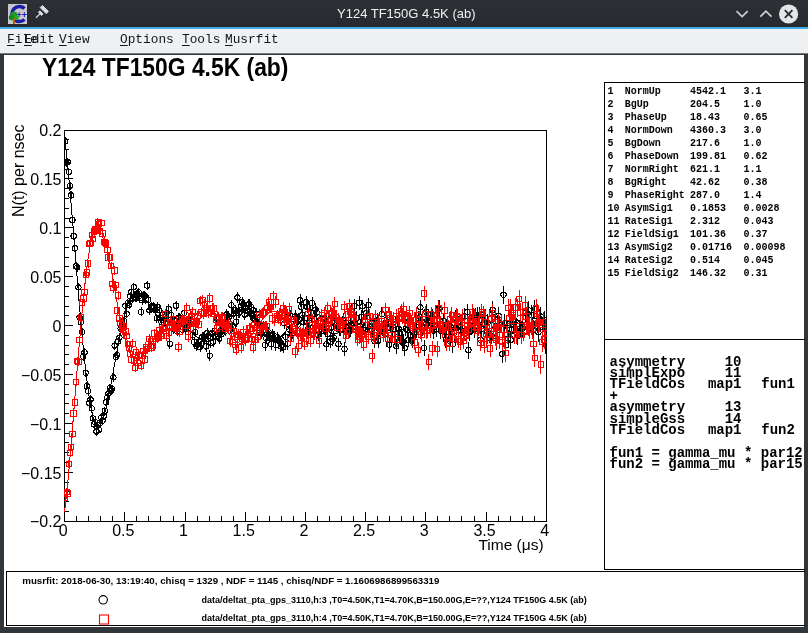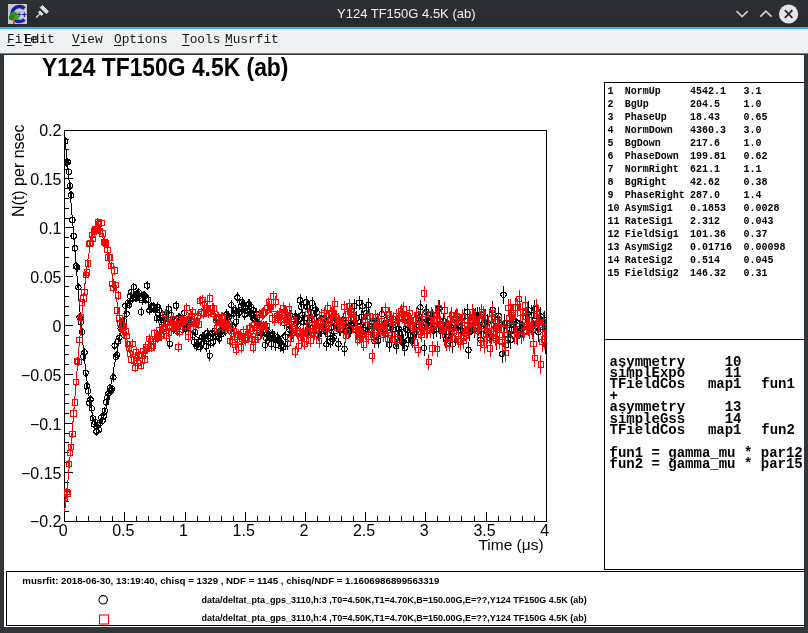--- a/index.html
+++ b/index.html
@@ -47,22 +47,22 @@
     <path d="M760.3 16.6 l5.6 -5.4 l5.6 5.4" stroke="#ccd0d3" stroke-width="1.7" fill="none"></path>
     <circle cx="788.6" cy="14" r="9.6" fill="#e3e5e7"></circle>
     <path d="M784.8 10.2 l7.6 7.6 M792.4 10.2 l-7.6 7.6" stroke="#26292c" stroke-width="1.8"></path>
   </svg>
   <span class="title">Y124 TF150G 4.5K (ab)</span>
 </div>
 <div id="blueline"></div>
 <div id="menubar">
   <span style="left:7px"><u>F</u>ile</span>
   <span style="left:24px"><u>E</u>dit</span>
-  <span style="left:72px"><u>V</u>iew</span>
-  <span style="left:114px"><u>O</u>ptions</span>
+  <span style="left:59px"><u>V</u>iew</span>
+  <span style="left:120px"><u>O</u>ptions</span>
   <span style="left:182px"><u>T</u>ools</span>
   <span style="left:225px"><u>M</u>usrfit</span>
   <span style="left:817px"><u>H</u>elp</span>
 </div>
 <div id="canvas"></div>
 <div id="ptitle">Y124 TF150G 4.5K (ab)</div>
 <svg width="808" height="633">
 
   <rect x="64.6" y="130" width="481.6" height="391.2" fill="none" stroke="#000" stroke-width="1" shape-rendering="crispEdges"></rect>
   <path stroke="#000" fill="none" shape-rendering="crispEdges" d="M64.6 521.2V511.7M76.6 521.2V516.2M88.7 521.2V516.2M100.7 521.2V516.2M112.8 521.2V516.2M124.8 521.2V511.7M136.8 521.2V516.2M148.9 521.2V516.2M160.9 521.2V516.2M173.0 521.2V516.2M185.0 521.2V511.7M197.0 521.2V516.2M209.1 521.2V516.2M221.1 521.2V516.2M233.2 521.2V516.2M245.2 521.2V511.7M257.2 521.2V516.2M269.3 521.2V516.2M281.3 521.2V516.2M293.4 521.2V516.2M305.4 521.2V511.7M317.4 521.2V516.2M329.5 521.2V516.2M341.5 521.2V516.2M353.6 521.2V516.2M365.6 521.2V511.7M377.6 521.2V516.2M389.7 521.2V516.2M401.7 521.2V516.2M413.8 521.2V516.2M425.8 521.2V511.7M437.8 521.2V516.2M449.9 521.2V516.2M461.9 521.2V516.2M474.0 521.2V516.2M486.0 521.2V511.7M498.0 521.2V516.2M510.1 521.2V516.2M522.1 521.2V516.2M534.2 521.2V516.2M546.2 521.2V511.7M64.6 521.2H73.1M64.6 511.4H69.1M64.6 501.6H69.1M64.6 491.8H69.1M64.6 482.1H69.1M64.6 472.3H73.1M64.6 462.5H69.1M64.6 452.7H69.1M64.6 442.9H69.1M64.6 433.2H69.1M64.6 423.4H73.1M64.6 413.6H69.1M64.6 403.8H69.1M64.6 394.1H69.1M64.6 384.3H69.1M64.6 374.5H73.1M64.6 364.7H69.1M64.6 354.9H69.1M64.6 345.2H69.1M64.6 335.4H69.1M64.6 325.6H73.1M64.6 315.8H69.1M64.6 306.0H69.1M64.6 296.3H69.1M64.6 286.5H69.1M64.6 276.7H73.1M64.6 266.9H69.1M64.6 257.1H69.1M64.6 247.4H69.1M64.6 237.6H69.1M64.6 227.8H73.1M64.6 218.0H69.1M64.6 208.3H69.1M64.6 198.5H69.1M64.6 188.7H69.1M64.6 178.9H73.1M64.6 169.1H69.1M64.6 159.4H69.1M64.6 149.6H69.1M64.6 139.8H69.1M64.6 130.0H73.1"></path>

